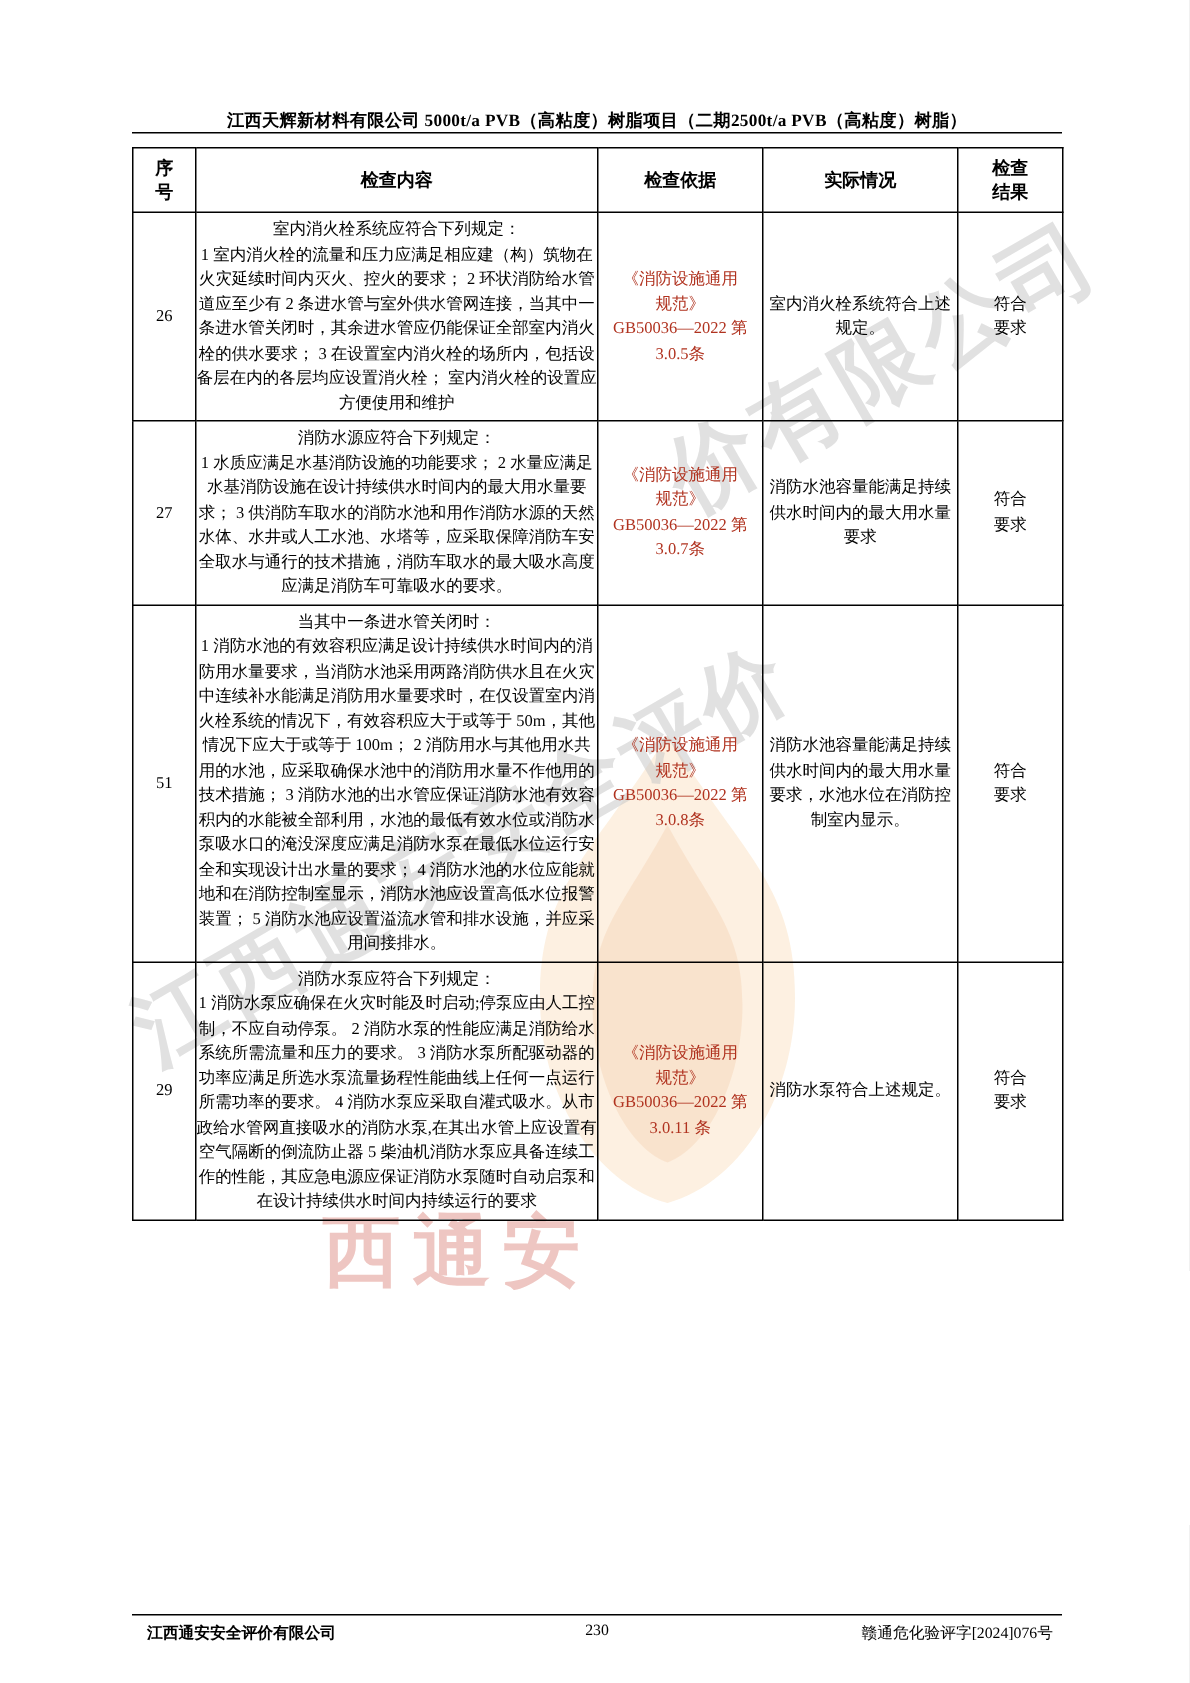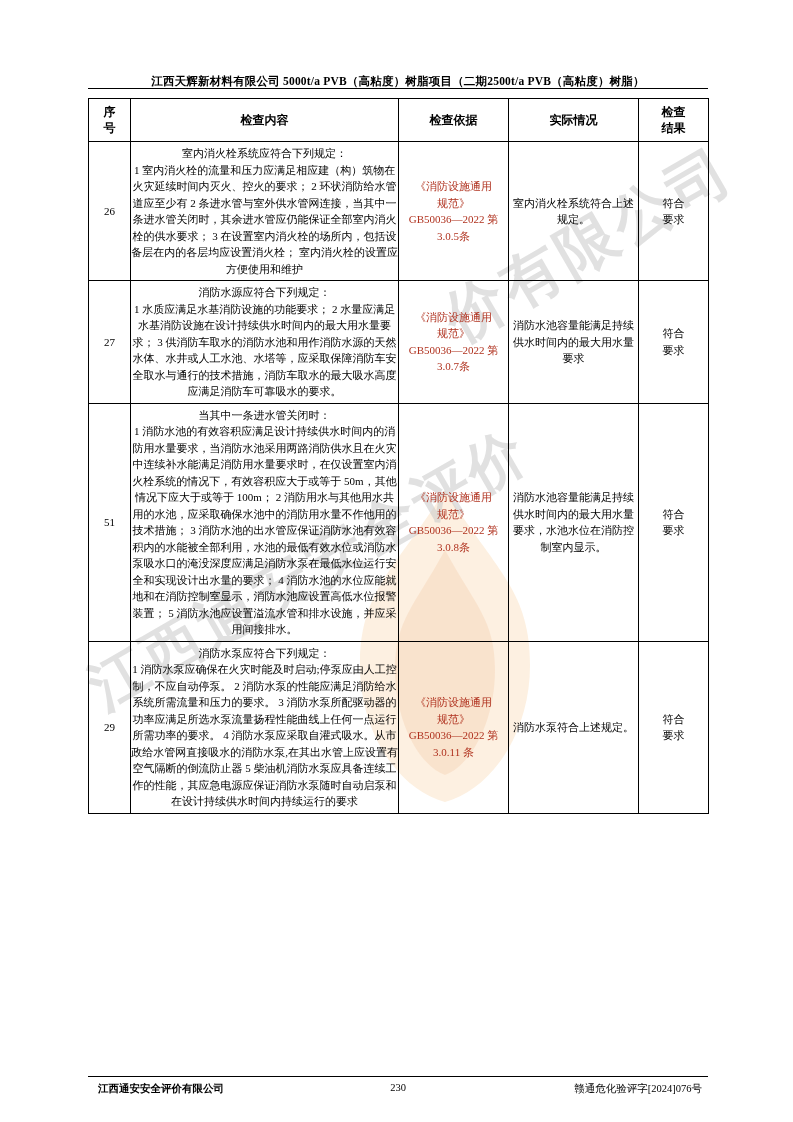--- a/index.html
+++ b/index.html
@@ -169,20 +169,21 @@
 
 <div class="page">
 
   <div class="watermark">
     <svg class="wm-flame" viewBox="0 0 290 330">
       <path d="M145 10 C 95 90, 60 110, 60 185 C 60 255, 100 310, 145 322 C 190 310, 230 255, 230 185 C 230 110, 195 90, 145 10 Z" fill="#f5c98f" opacity="0.55"></path>
       <path d="M145 70 C 115 125, 95 140, 95 190 C 95 240, 118 285, 145 295 C 172 285, 195 240, 195 190 C 195 140, 175 125, 145 70 Z" fill="#efb07a" opacity="0.5"></path>
     </svg>
     <div class="wm-text wm-a">价有限公司</div>
     <div class="wm-text wm-b">江西通安安全评价</div>
+    <div class="wm-text wm-c">西通安</div>
   </div>
 
   <div class="header">
     <div class="header-line">江西天辉新材料有限公司 5000t/a PVB（高粘度）树脂项目（二期2500t/a PVB（高粘度）树脂）</div>
   </div>
   <div class="header-rule"></div>
 
   <div class="table-wrap">
     <table class="doc">
       <colgroup>

